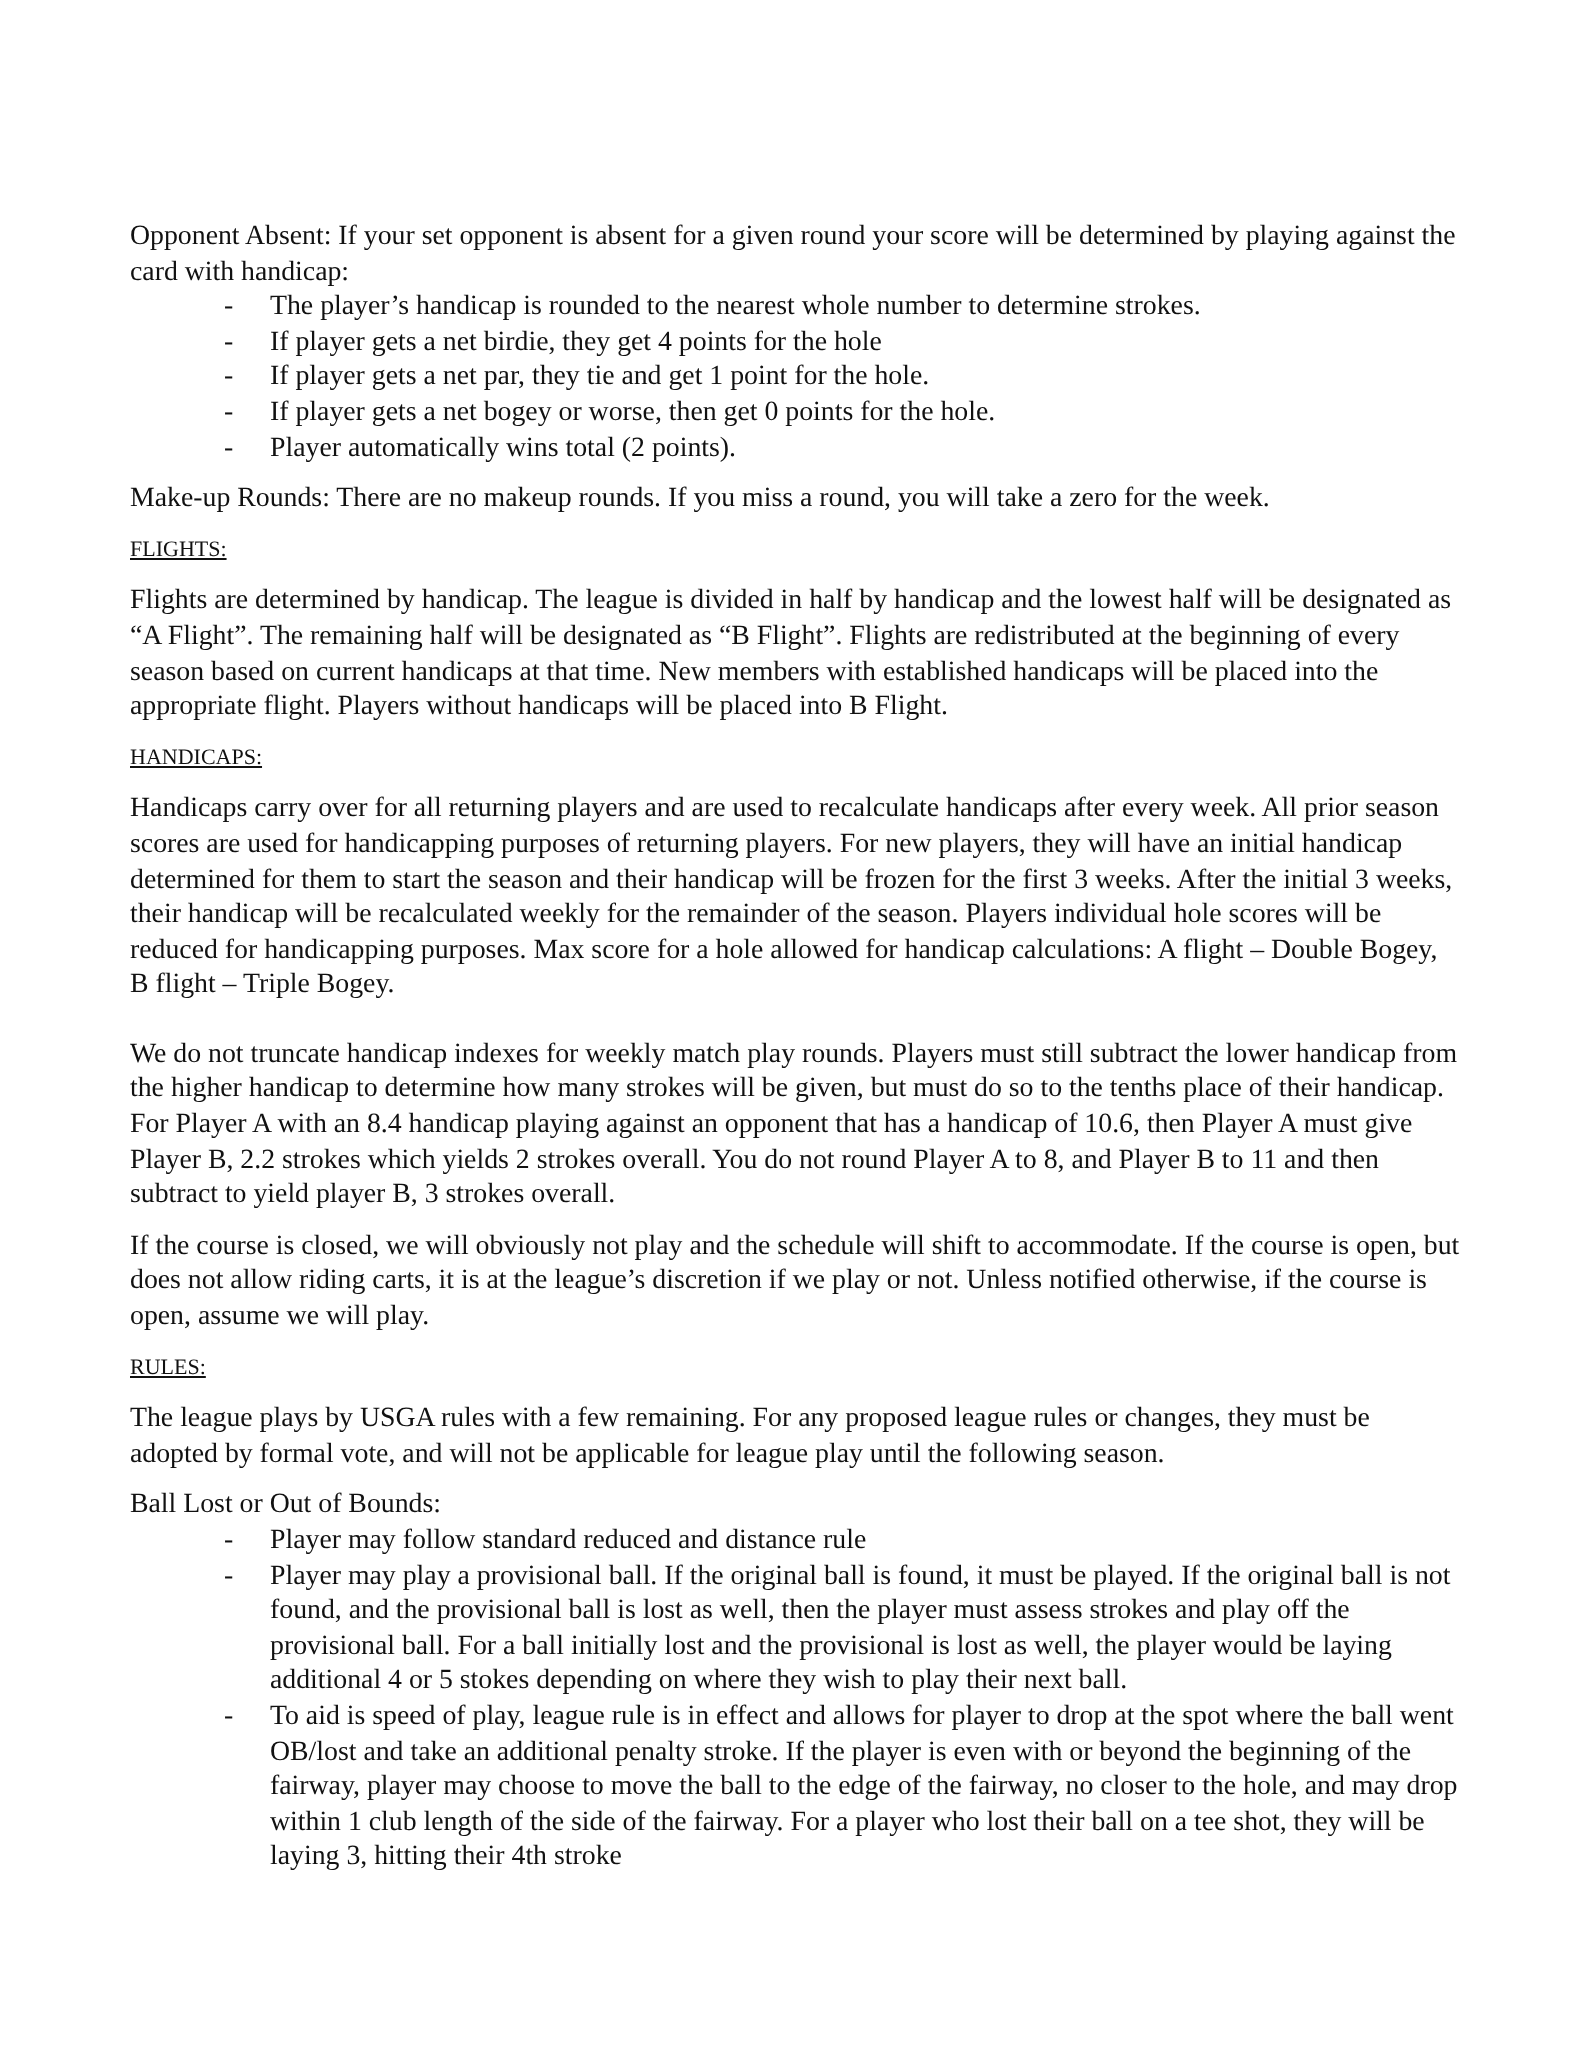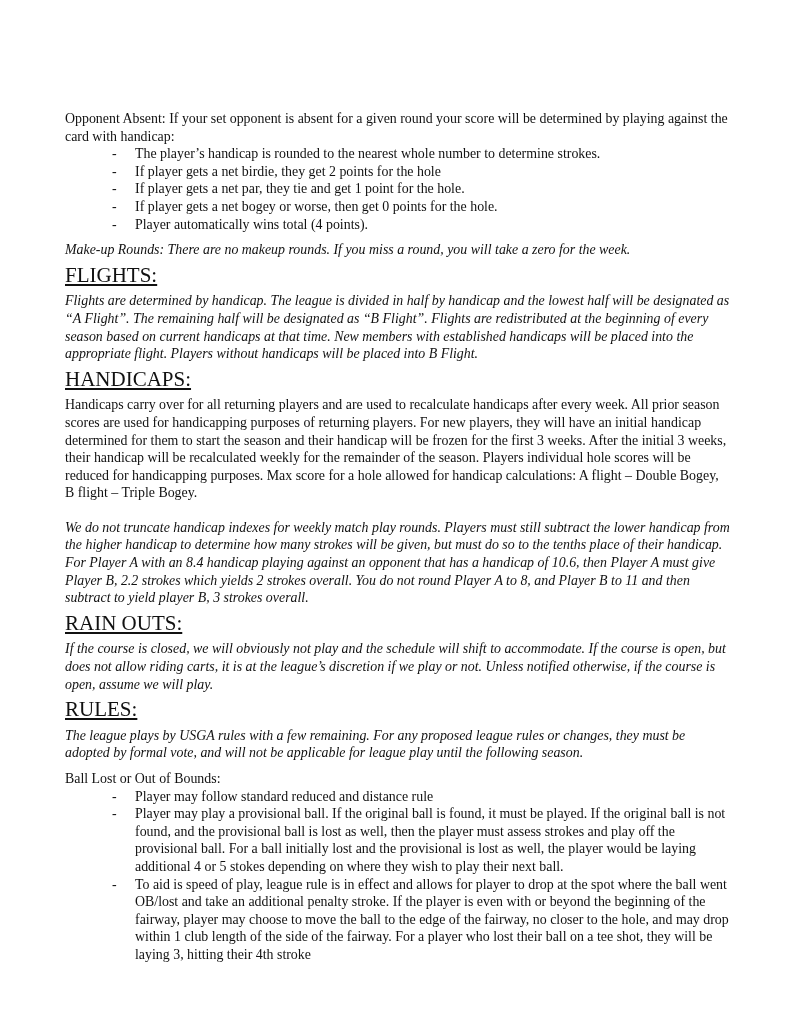--- a/index.html
+++ b/index.html
@@ -3,52 +3,51 @@
 <meta charset="utf-8">
 <style>
   html, body { margin: 0; padding: 0; background: #ffffff; }
   body {
     width: 791px; height: 1024px; overflow: hidden; position: relative;
     font-family: "Liberation Serif", "DejaVu Serif", serif;
     font-size: 13.9px; color: #111; line-height: 17.6px;
   }
   .page { position: absolute; left: 65px; top: 70px; width: 665px; margin-top: 40px; }
   p { margin: 0; }
-  .para { margin-bottom: 8px; font-style: italic; }
-  .heading { text-decoration: underline; margin: 0 0 8px 0; font-size: 21px; }
+  .para { margin-bottom: 8px; }
+  .heading { text-decoration: underline; margin: 0 0 8px 0; font-size: 11px; }
   ul.dash { list-style: none; margin: 0 0 8px 0; padding: 0; }
   ul.dash li { position: relative; padding-left: 70px; }
   ul.dash li .dash-mark { position: absolute; left: 47px; top: 0; }
   .gap { height: 17px; }
 </style>
 </head>
 <body>
 
 <div class="page">
 
   <p>Opponent Absent:  If your set opponent is absent for a given round your score will be determined by playing against the card with handicap:</p>
   <ul class="dash">
     <li><span class="dash-mark">-</span><span>The player’s handicap is rounded to the nearest whole number to determine strokes.</span></li>
-    <li><span class="dash-mark">-</span><span>If player gets a net birdie, they get 2 points for the hole</span></li>
+    <li><span class="dash-mark">-</span><span>If player gets a net birdie, they get 4 points for the hole</span></li>
     <li><span class="dash-mark">-</span><span>If player gets a net par, they tie and get 1 point for the hole.</span></li>
     <li><span class="dash-mark">-</span><span>If player gets a net bogey or worse, then get 0 points for the hole.</span></li>
-    <li><span class="dash-mark">-</span><span>Player automatically wins total (4 points).</span></li>
+    <li><span class="dash-mark">-</span><span>Player automatically wins total (2 points).</span></li>
   </ul>
 
   <p class="para">Make-up Rounds:  There are no makeup rounds.  If you miss a round, you will take a zero for the week.</p>
 
   <p class="heading">FLIGHTS:</p>
   <p class="para">Flights are determined by handicap.  The league is divided in half by handicap and the lowest half will be designated as “A Flight”.  The remaining half will be designated as “B Flight”.  Flights are redistributed at the beginning of every season based on current handicaps at that time.  New members with established handicaps will be placed into the appropriate flight.  Players without handicaps will be placed into B Flight.</p>
 
   <p class="heading">HANDICAPS:</p>
   <p>Handicaps carry over for all returning players and are used to recalculate handicaps after every week.  All prior season scores are used for handicapping purposes of returning players.  For new players, they will have an initial handicap determined for them to start the season and their handicap will be frozen for the first 3 weeks.  After the initial 3 weeks, their handicap will be recalculated weekly for the remainder of the season.  Players individual hole scores will be reduced for handicapping purposes.  Max score for a hole allowed for handicap calculations:  A flight – Double Bogey, B flight – Triple Bogey.</p>
   <div class="gap"></div>
   <p class="para">We do not truncate handicap indexes for weekly match play rounds.  Players must still subtract the lower handicap from the higher handicap to determine how many strokes will be given, but must do so to the tenths place of their handicap.  For Player A with an 8.4 handicap playing against an opponent that has a handicap of 10.6, then Player A must give Player B, 2.2 strokes which yields 2 strokes overall.  You do not round Player A to 8, and Player B to 11 and then subtract to yield player B, 3 strokes overall.</p>
 
-  <p class="heading">RAIN OUTS:</p>
   <p class="para">If the course is closed, we will obviously not play and the schedule will shift to accommodate.  If the course is open, but does not allow riding carts, it is at the league’s discretion if we play or not.  Unless notified otherwise, if the course is open, assume we will play.</p>
 
   <p class="heading">RULES:</p>
   <p class="para">The league plays by USGA rules with a few remaining.  For any proposed league rules or changes, they must be adopted by formal vote, and will not be applicable for league play until the following season.</p>
 
   <p>Ball Lost or Out of Bounds:</p>
   <ul class="dash">
     <li><span class="dash-mark">-</span><span>Player may follow standard reduced and distance rule</span></li>
     <li><span class="dash-mark">-</span><span>Player may play a provisional ball.  If the original ball is found, it must be played.  If the original ball is not found, and the provisional ball is lost as well, then the player must assess strokes and play off the provisional ball.  For a ball initially lost and the provisional is lost as well, the player would be laying additional 4 or 5 stokes depending on where they wish to play their next ball.</span></li>
     <li><span class="dash-mark">-</span><span>To aid is speed of play, league rule is in effect and allows for player to drop at the spot where the ball went OB/lost and take an additional penalty stroke.  If the player is even with or beyond the beginning of the fairway, player may choose to move the ball to the edge of the fairway, no closer to the hole, and may drop within 1 club length of the side of the fairway. For a player who lost their ball on a tee shot, they will be laying 3, hitting their 4th stroke</span></li>

